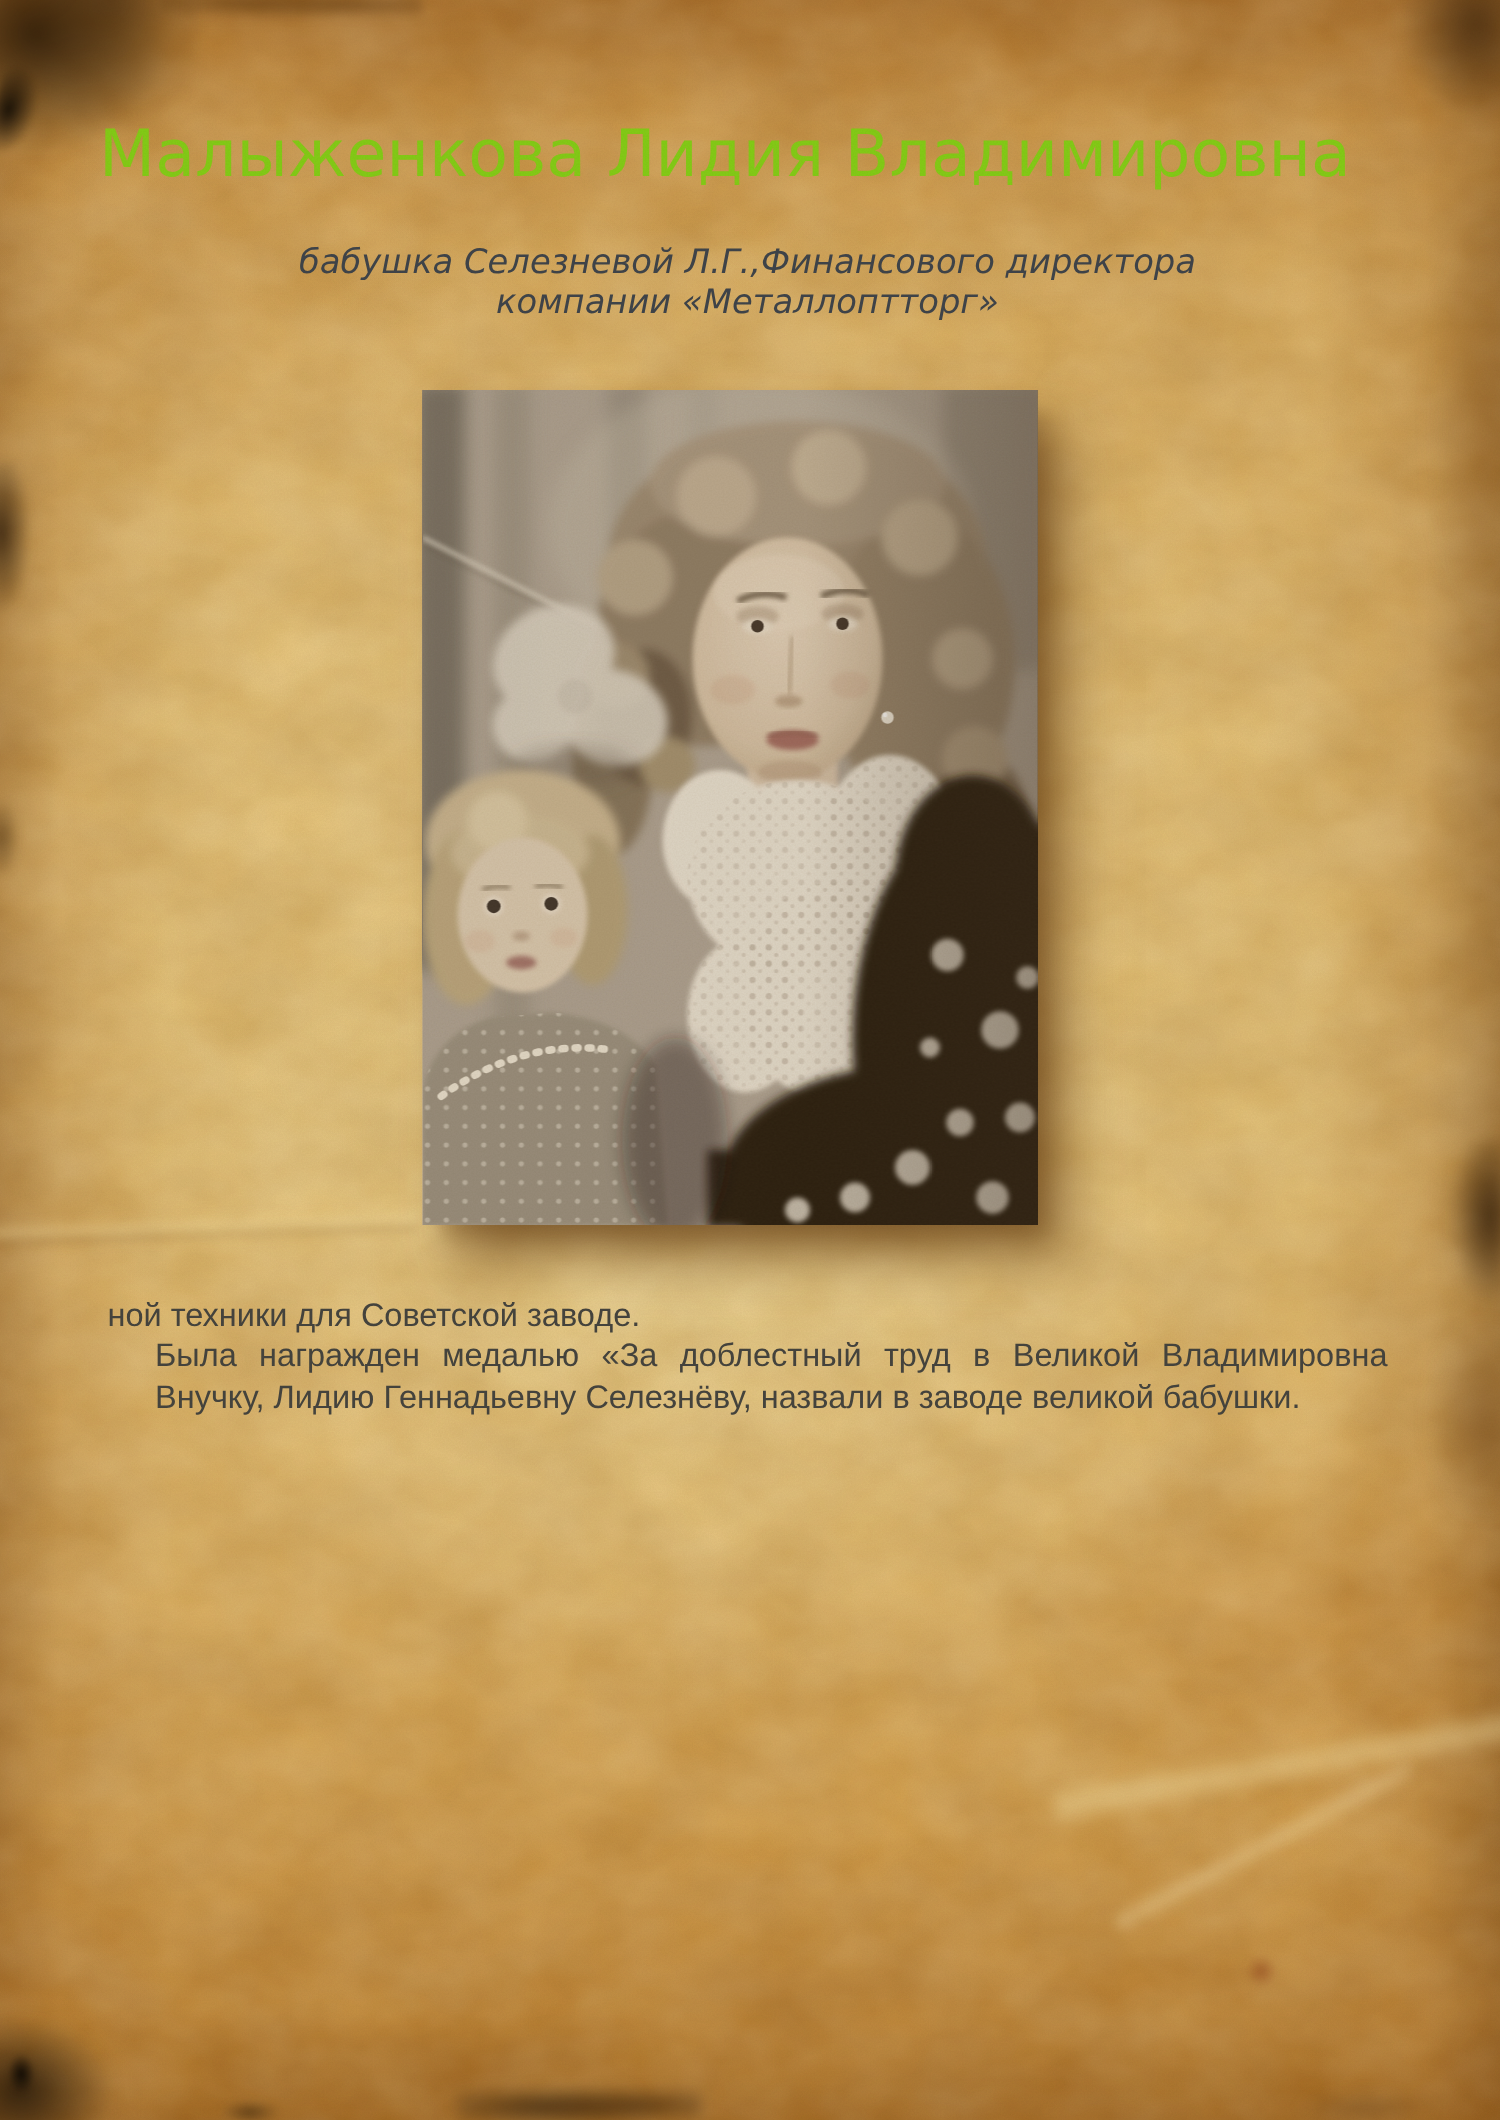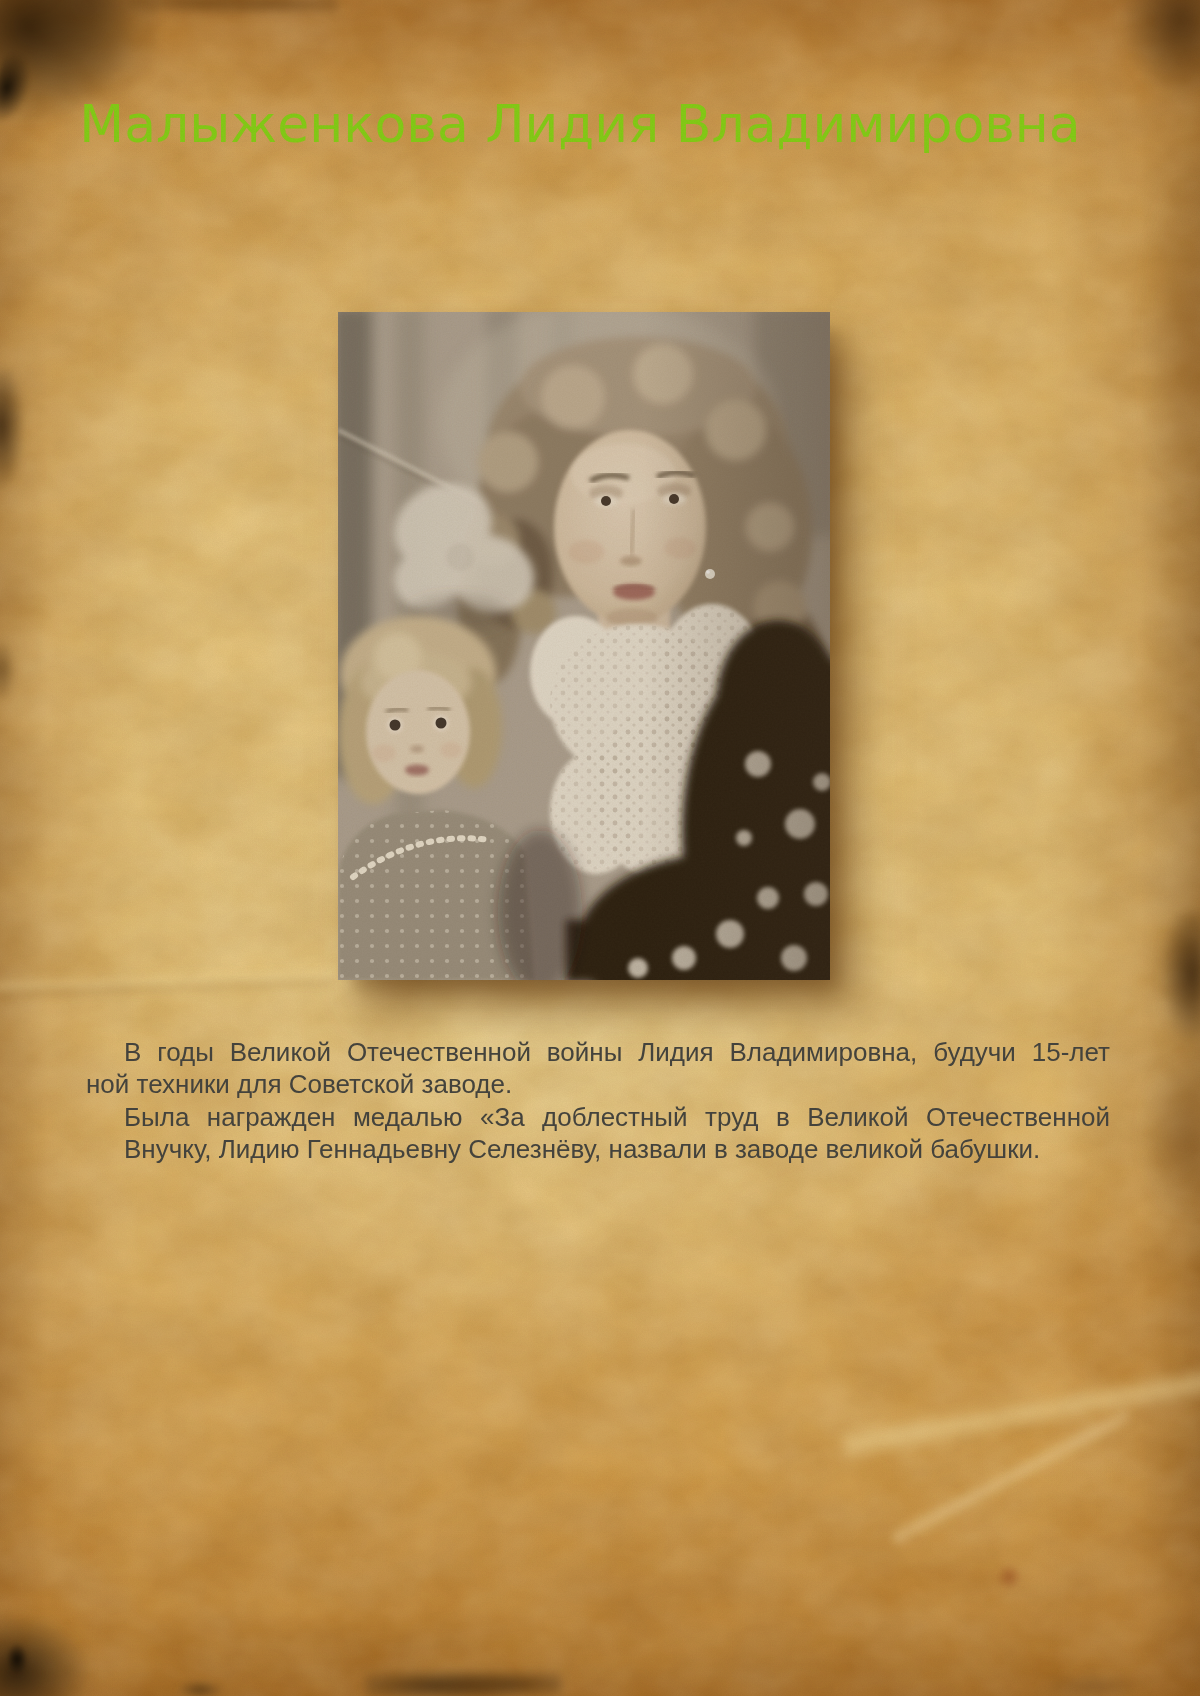--- a/index.html
+++ b/index.html
@@ -136,20 +136,24 @@
   <div class="stain" id="spot-bl"></div>
   <div class="stain" id="st-b1"></div>
   <div class="stain" id="st-b2"></div>
   <div class="stain" id="st-b3"></div>
   <div class="stain" id="fold1"></div>
   <div class="stain" id="fold2"></div>
   <div class="stain" id="spot-br"></div>
 
   <div class="title">Малыженкова Лидия Владимировна</div>
 
+  <div class="subtitle">
+    <div>бабушка Селезневой Л.Г.,Финансового директора</div>
+    <div>компании «Металлоптторг»</div>
+  </div>
 
   <div class="photo">
     <svg viewBox="0 0 492 668" width="492" height="668" aria-hidden="true">
       <defs>
         <filter id="pb2" x="-20%" y="-20%" width="140%" height="140%">
             <feGaussianBlur stdDeviation="2"></feGaussianBlur>
           </filter>
         <filter id="pb4" x="-25%" y="-25%" width="150%" height="150%">
             <feGaussianBlur stdDeviation="4"></feGaussianBlur>
           </filter>
@@ -310,23 +314,22 @@
         <ellipse cx="202" cy="600" rx="42" ry="82" fill="rgba(40,30,20,0.4)" filter="url(#pb7)"></ellipse>
       </g>
 
       <rect width="492" height="668" fill="#7a5c36" opacity="0.08"></rect>
       <rect width="492" height="668" fill="url(#photoShade)"></rect>
       <rect width="492" height="668" filter="url(#pgrain)" opacity="0.12"></rect>
     </svg>
   </div>
 
   <div class="body-text">
-      <div class="bline first">В годы Великой Отечественной войны Лидия Владимировна, будучи 15-лет</div>
       <div class="bline end">ной техники для Советской заводе.</div>
-      <div class="bline first">Была награжден медалью «За доблестный труд в Великой Отечественной</div>
+      <div class="bline first">Была награжден медалью «За доблестный труд в Великой Владимировна</div>
       <div class="bline first end">Внучку, Лидию Геннадьевну Селезнёву, назвали в заводе великой бабушки.</div>
     </div>
 
   <svg class="tex" id="tex-grain" width="1200" height="1696" aria-hidden="true">
     <filter id="fGrain" x="0" y="0" width="100%" height="100%">
       <feTurbulence type="fractalNoise" baseFrequency="0.8" numOctaves="2" seed="5"></feTurbulence>
       <feColorMatrix type="matrix" values="0 0 0 0 0.32  0 0 0 0 0.24  0 0 0 0 0.1  0 0 0 0.2 0"></feColorMatrix>
     </filter>
     <rect width="1200" height="1696" filter="url(#fGrain)"></rect>
   </svg>

